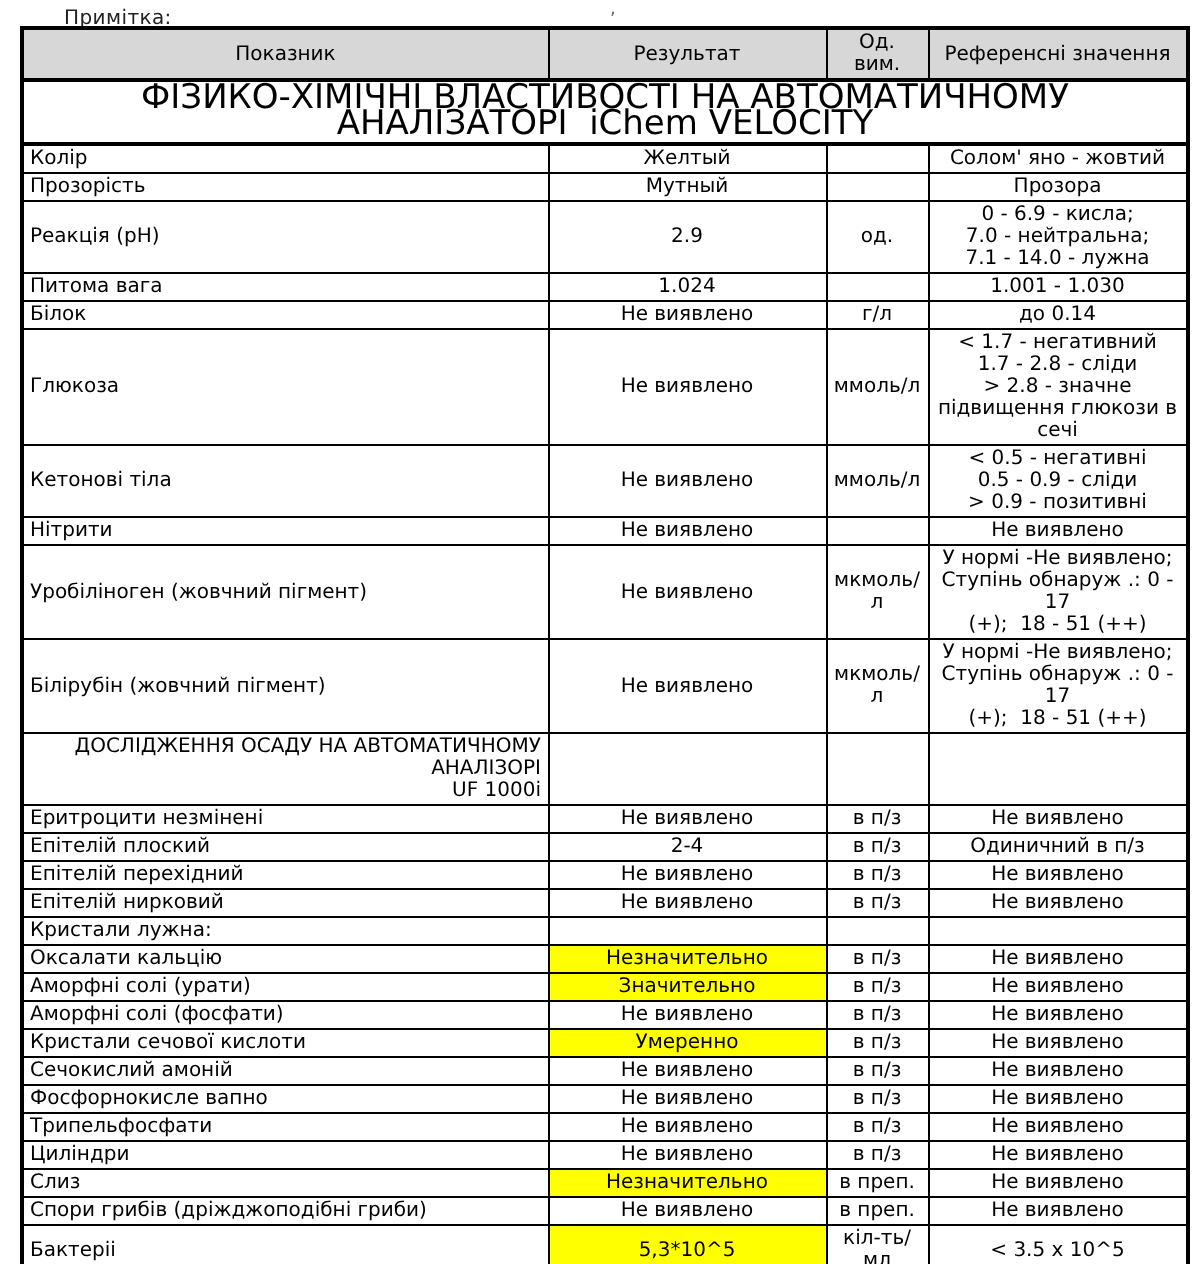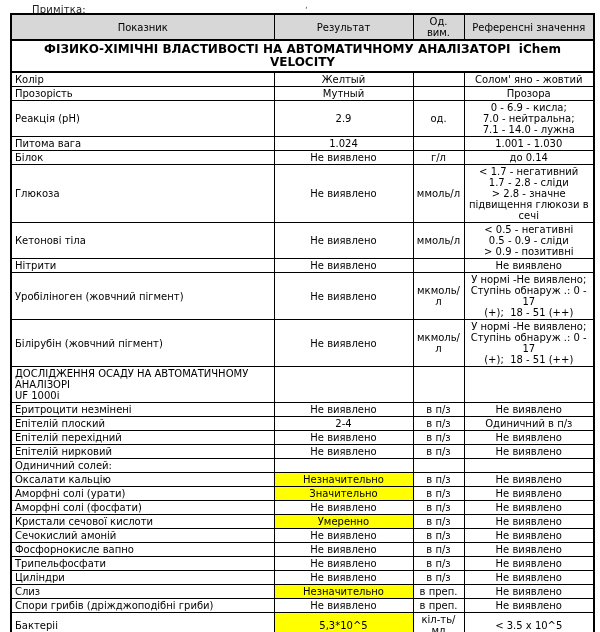--- a/index.html
+++ b/index.html
@@ -38,29 +38,28 @@
     word-wrap:break-word;
   }
   table.report{border:2px solid #000;}
   th{
     background:#d7d7d7;
     font-weight:normal;
     text-align:center;
     height:13px;
   }
   tr.section-row td{
-    font-size:12px;line-height:13px;
+    font-size:17px;line-height:13px;
     text-align:center;
     border-top:2px solid #000;border-bottom:2px solid #000;
     padding:2px 3px;
     white-space:pre-line;
-    font-weight:bold;
   }
   td.ind{text-align:left;margin-left:41px;}
-  td.subsection-label{white-space:pre-line;}
+  td.subsection-label{white-space:pre-line;text-align:right;}
   td.res,td.unit,td.ref{text-align:center;white-space:pre-line;}
   td.hl{background:#ffff00;margin-left:39px;}
 </style>
 </head>
 <body>
 
 <div class="note">Примітка:</div>
 <div class="note-line"></div>
 <div class="stray">,</div>
 
@@ -180,21 +179,21 @@
         <td class="unit">в п/з</td>
         <td class="ref">Не виявлено</td>
       </tr>
       <tr>
         <td class="ind">Епітелій нирковий</td>
         <td class="res">Не виявлено</td>
         <td class="unit">в п/з</td>
         <td class="ref">Не виявлено</td>
       </tr>
       <tr>
-        <td class="ind">Одиничний солей:</td>
+        <td class="ind">Кристали лужна:</td>
         <td class="res"></td>
         <td class="unit"></td>
         <td class="ref"></td>
       </tr>
       <tr>
         <td class="ind">Оксалати кальцію</td>
         <td class="res hl">Незначительно</td>
         <td class="unit">в п/з</td>
         <td class="ref">Не виявлено</td>
       </tr>

